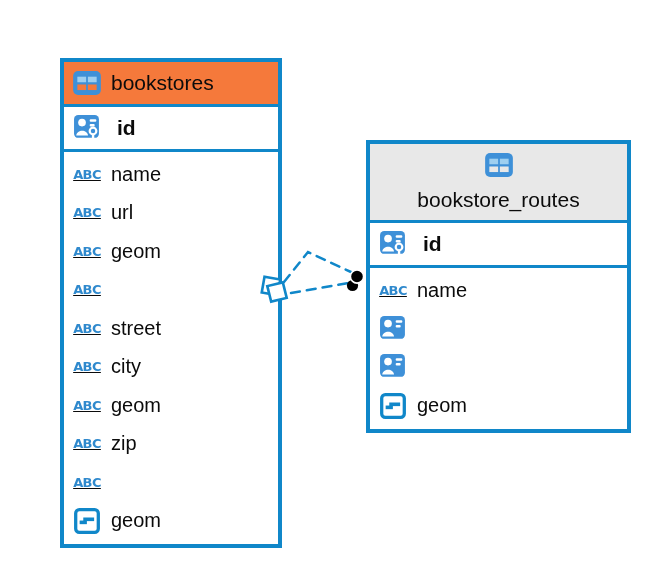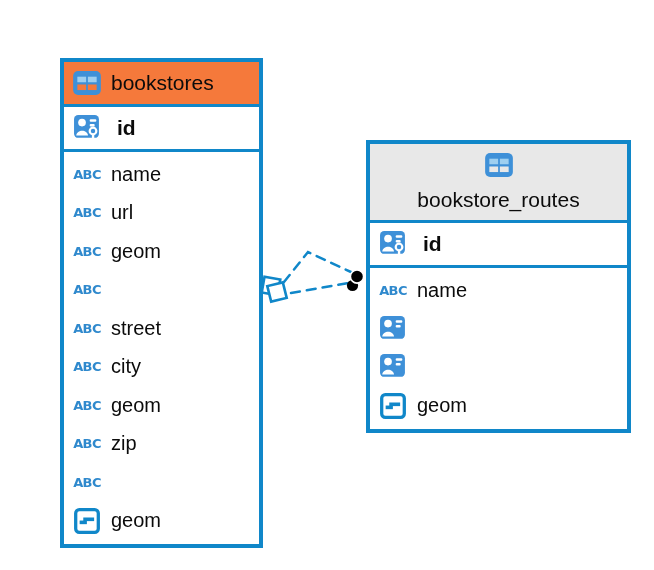--- a/index.html
+++ b/index.html
@@ -22,35 +22,35 @@
     display:flex;align-items:center;gap:15px;
     padding:7px 8px;border-bottom:3px solid #1087C9;
     font-size:21px;font-weight:bold;white-space:nowrap;
   }
   .rows{padding:3px 0 4px 0;}
   .row{
     display:flex;align-items:center;gap:9px;
     padding:0 8px;height:38.5px;font-size:20px;white-space:nowrap;
   }
   .icon{
-    width:30px;min-width:30px;display:flex;align-items:flex-start;justify-content:center;
+    width:30px;min-width:30px;display:flex;align-items:flex-start;justify-content:center;text-decoration:underline;
   }
   .abc{
     font-family:"DejaVu Sans",sans-serif;font-weight:800;font-size:13px;
     letter-spacing:-0.6px;color:#2F89CD;
   }
   .label{display:inline-block;}
   .connector-layer{position:absolute;left:0;top:0;pointer-events:none;}
 </style>
 </head>
 <body>
 
 <div class="canvas">
 
-  <div class="table" style="left:60px;top:58px;width:203px;">
+  <div class="table" style="left:60px;top:58px;width:222px;">
     <div class="table-header" style="background: rgb(245, 121, 59);">
       <span class="icon t-icon">
           <svg width="30" height="26" viewBox="0 0 24 21">
             <rect x="0.8" y="0.8" width="22.4" height="19.4" rx="4" fill="#3E90D8"></rect>
             <rect x="4.2" y="5.4" width="7.1" height="4.5" fill="#9ECFF0"></rect>
             <rect x="12.7" y="5.4" width="7.1" height="4.5" fill="#9ECFF0"></rect>
             <rect x="4.2" y="11.7" width="7.1" height="4.5" fill="#F5793B"></rect>
             <rect x="12.7" y="11.7" width="7.1" height="4.5" fill="#F5793B"></rect>
           </svg>
         </span>

